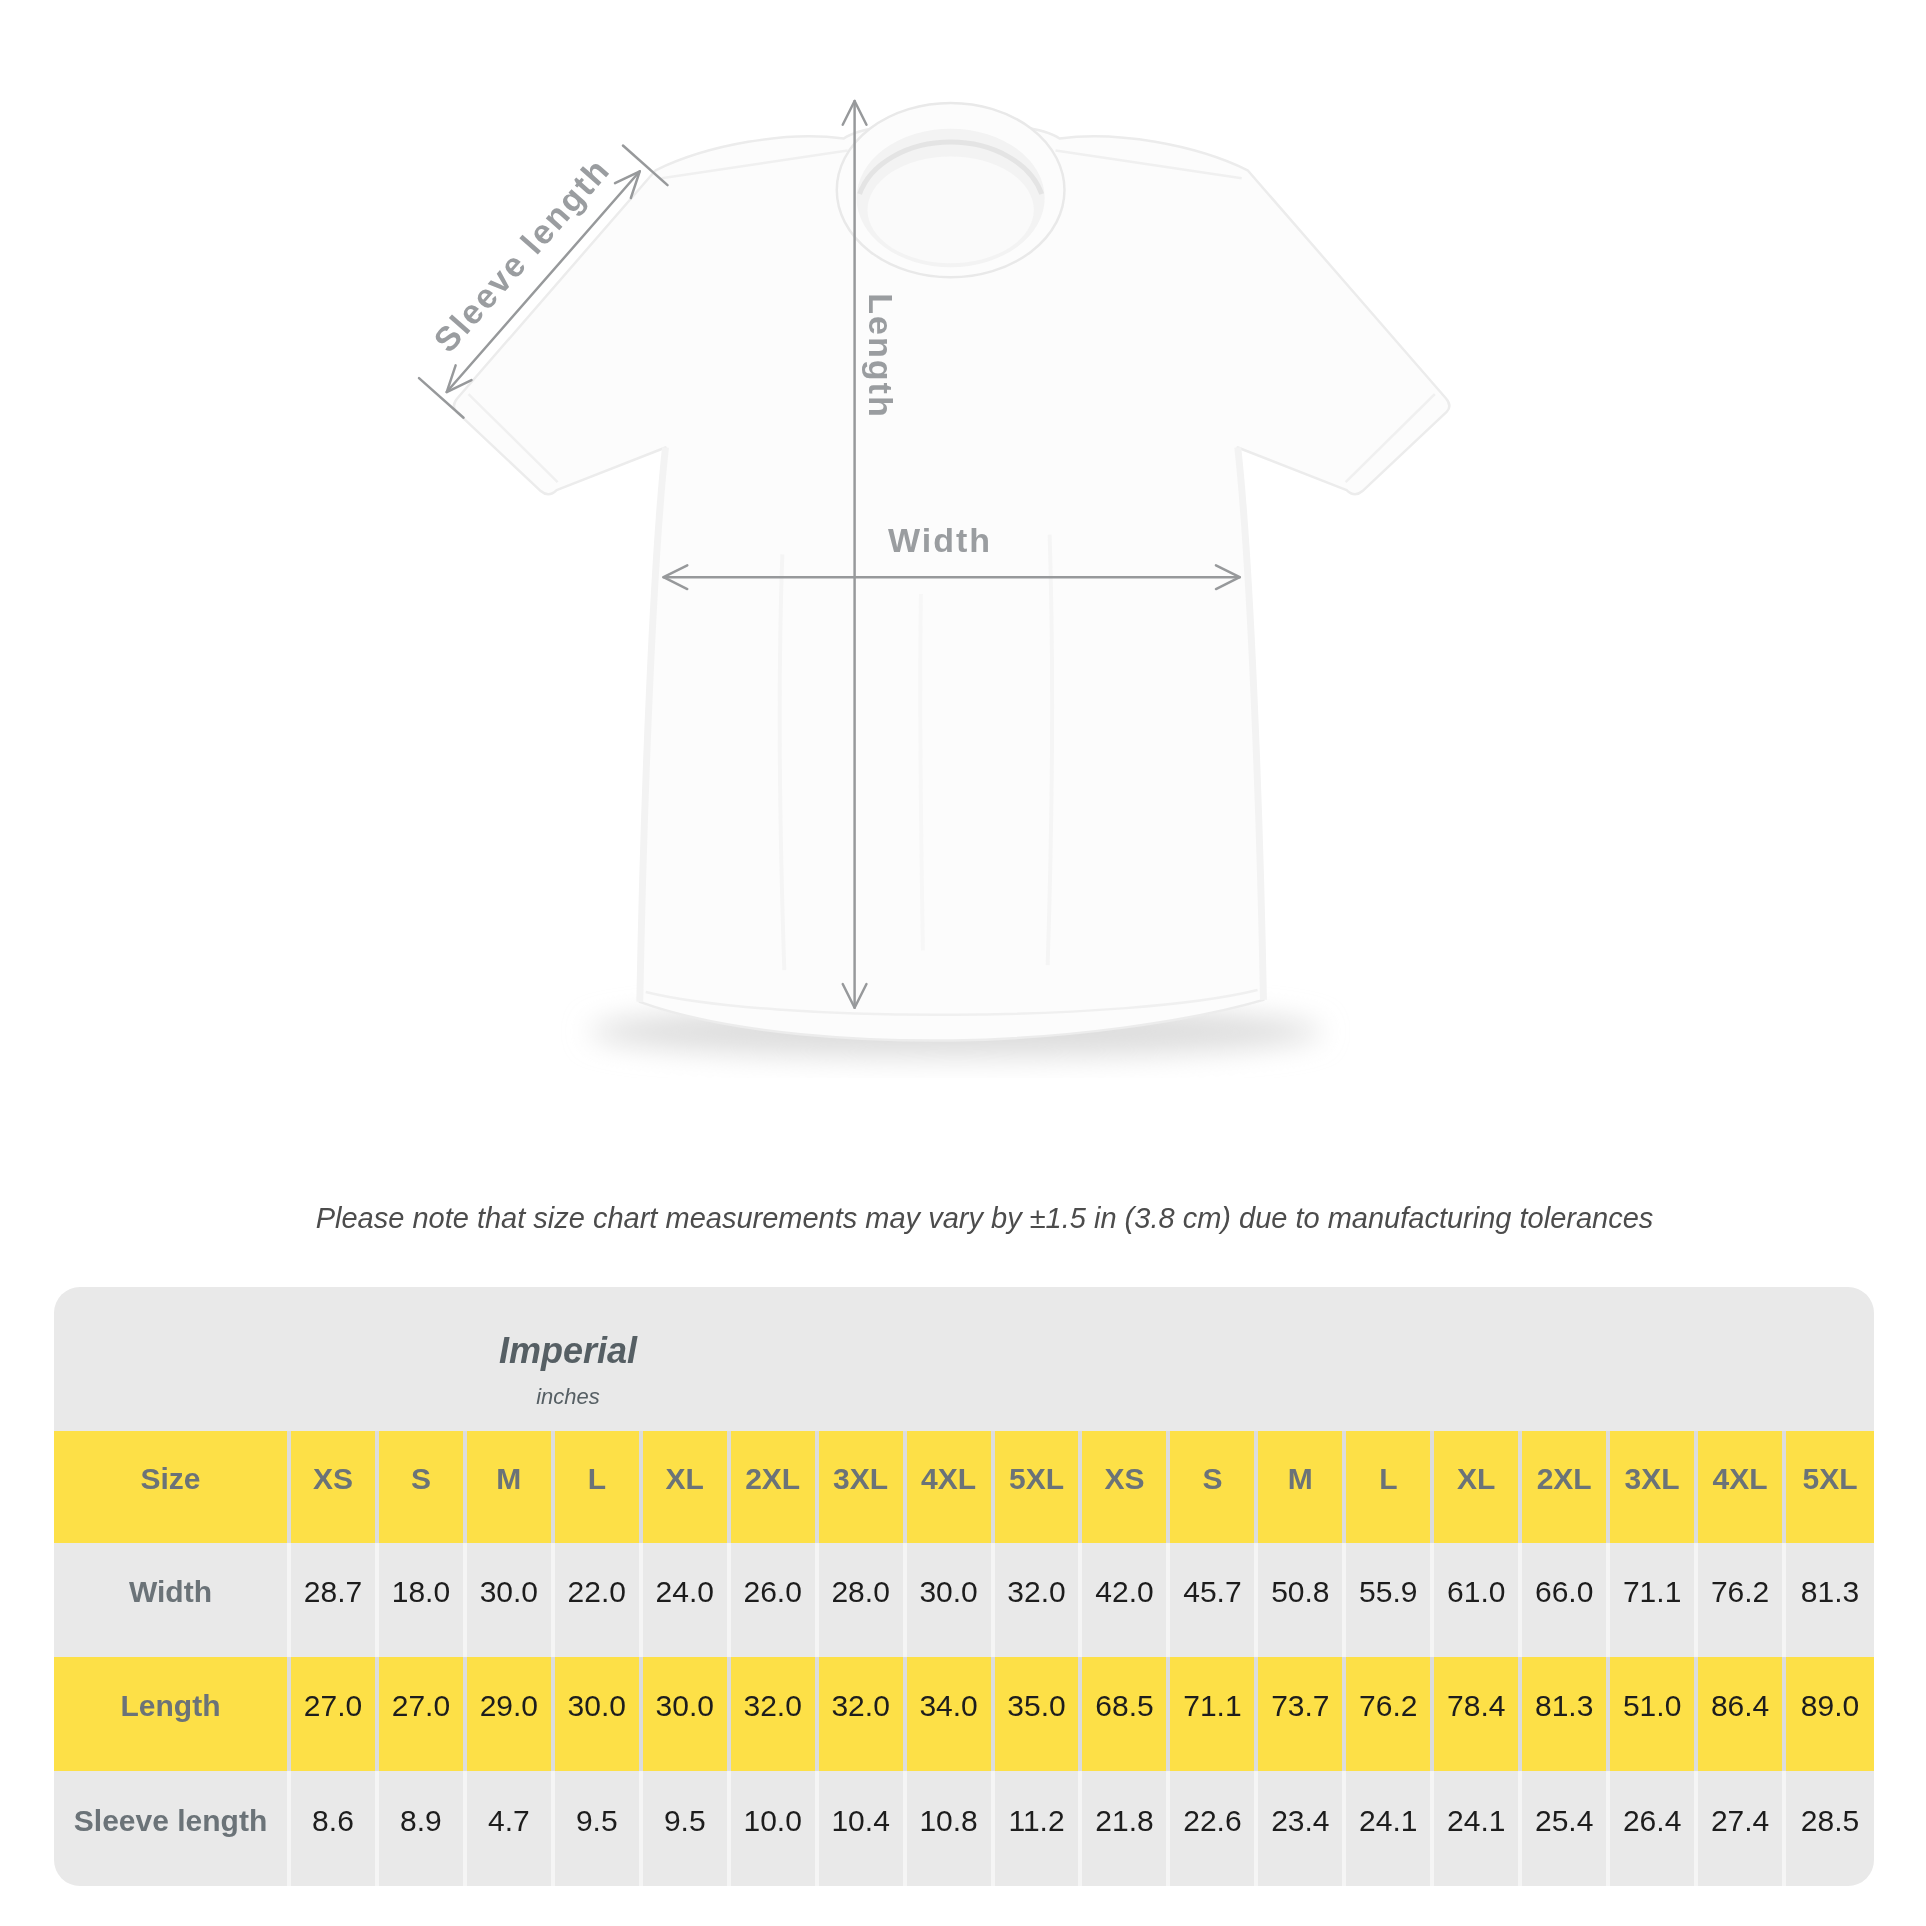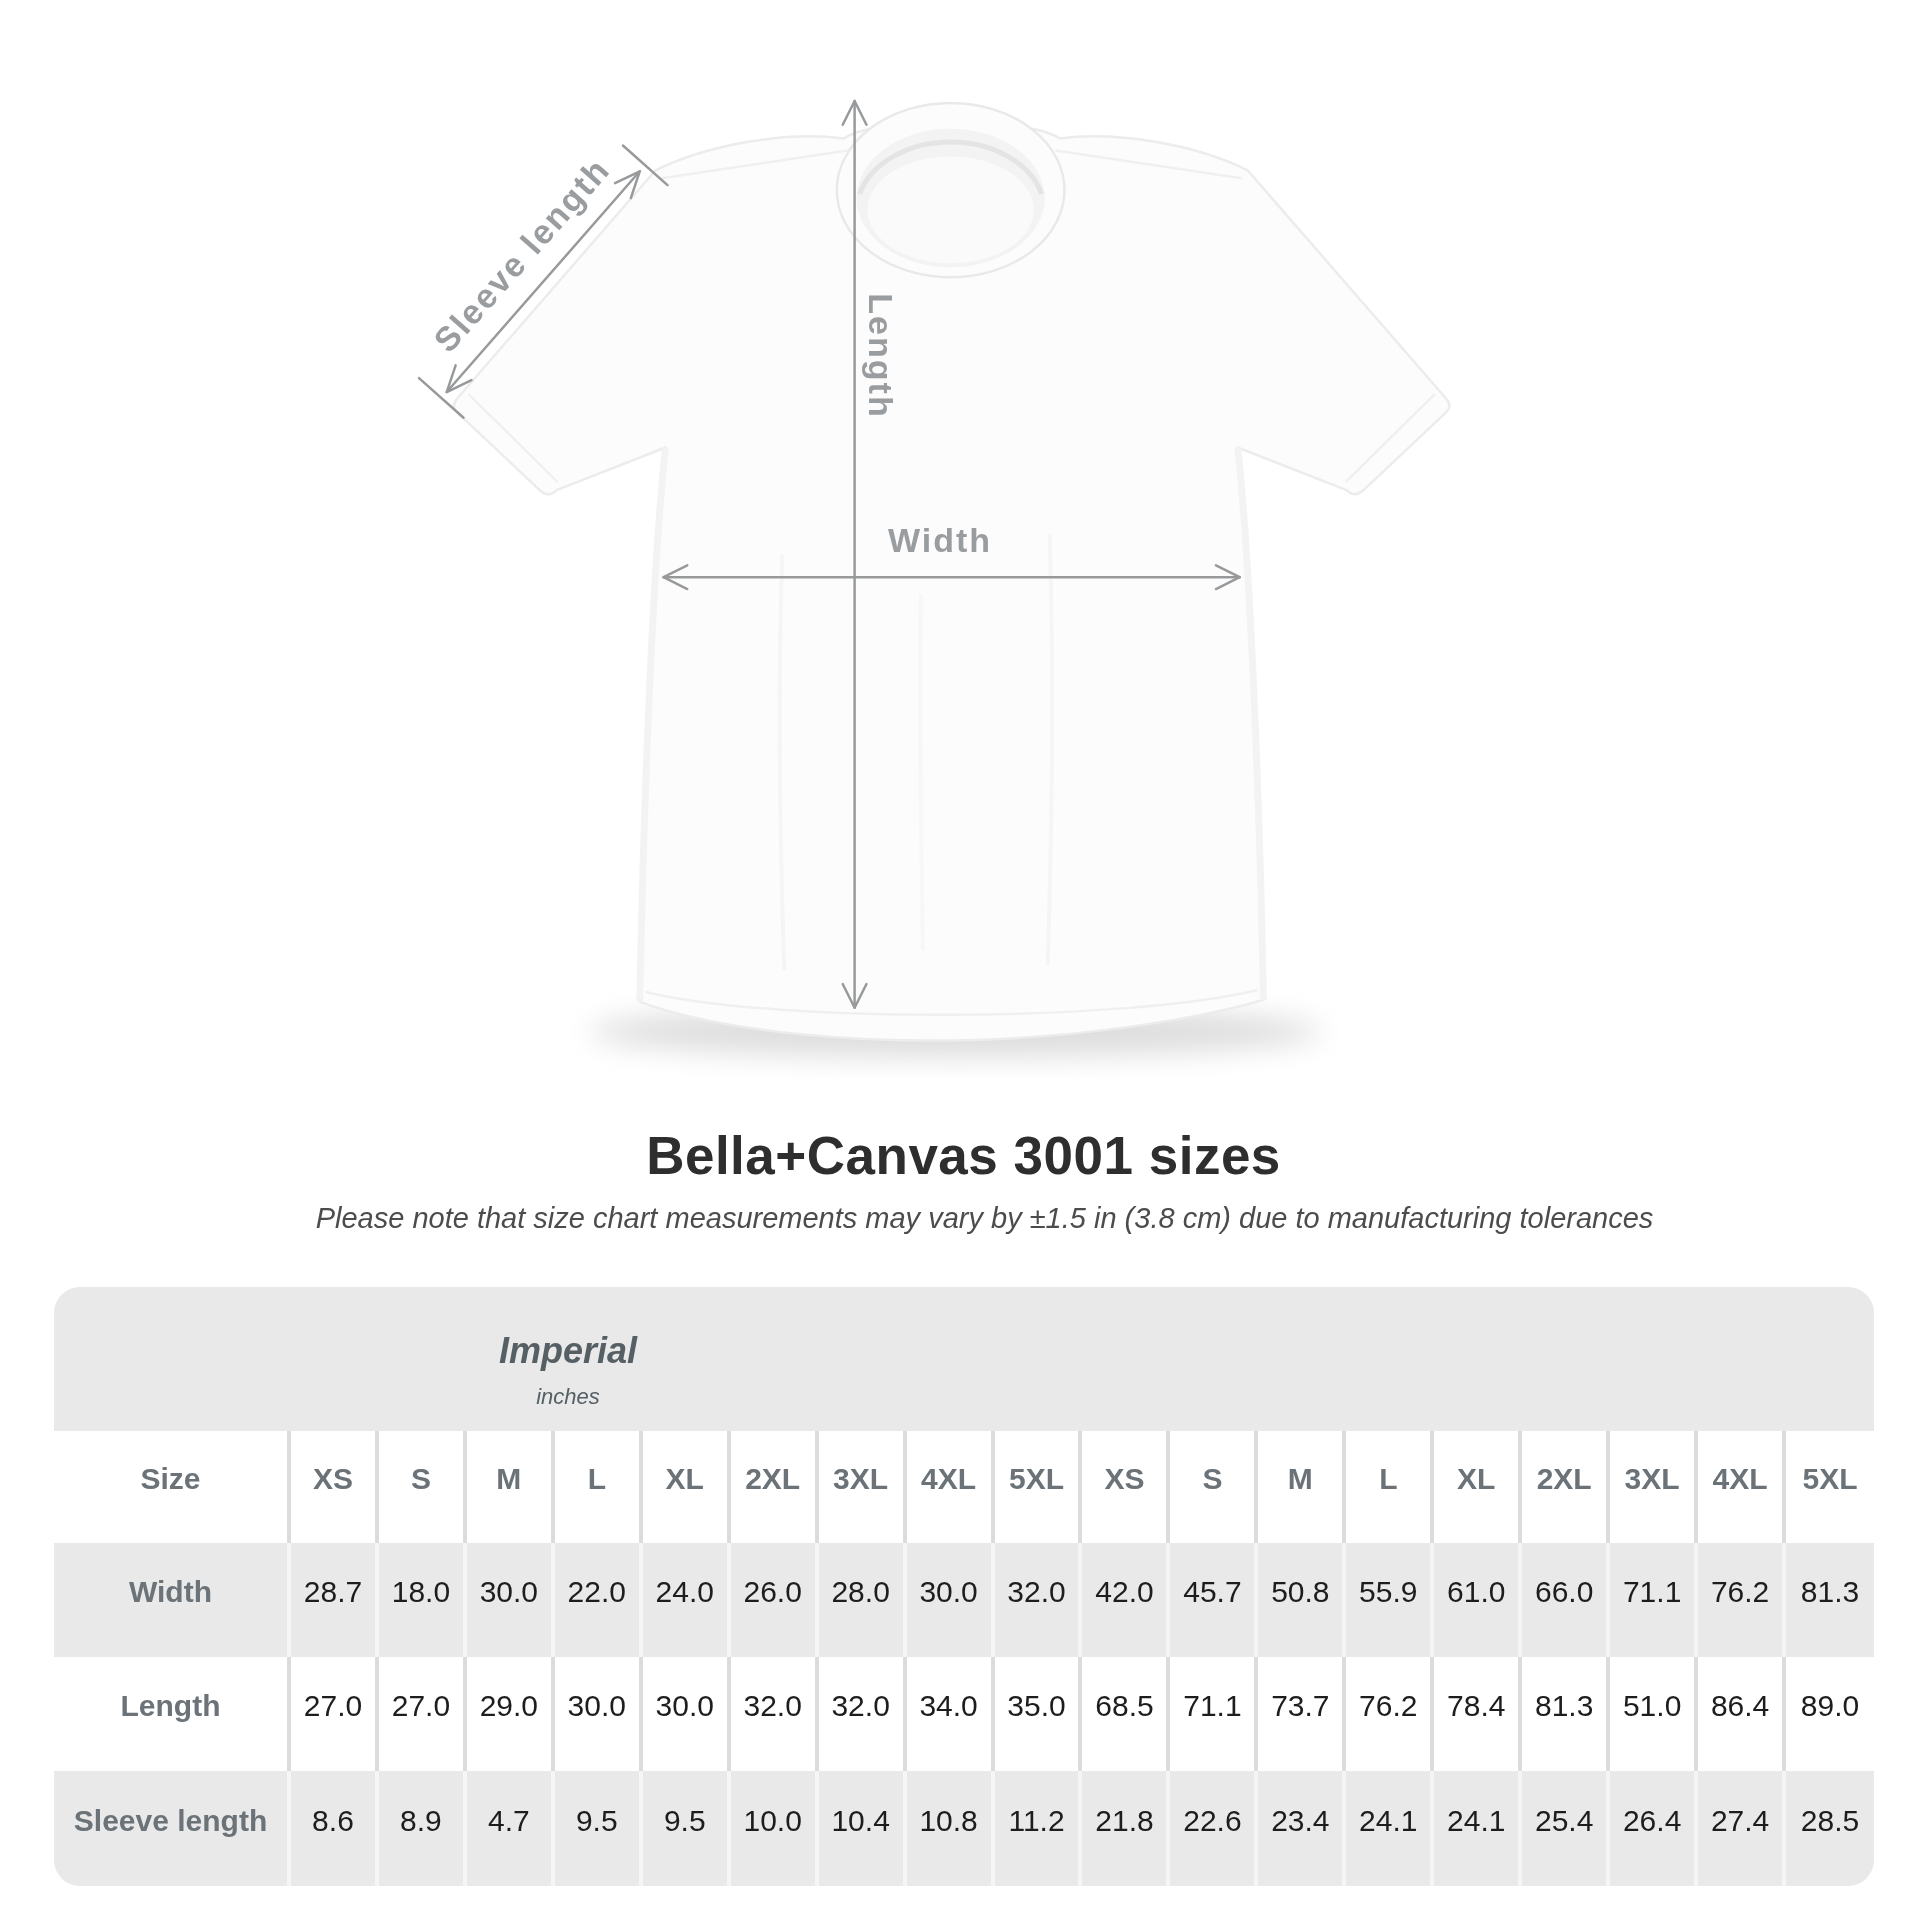--- a/index.html
+++ b/index.html
@@ -32,21 +32,21 @@
     background:#e9e9e9;border-radius:26px;overflow:hidden;
   }
   .group-row{display:flex;height:144px;}
   .group{display:flex;flex-direction:column;align-items:center;justify-content:center;
     gap:12px;padding-top:22px;box-sizing:border-box;}
   .group.imperial{width:1028px;}
   .group.metric{flex:1;}
   .g-title{font-size:36px;font-weight:bold;font-style:italic;color:#565f64;}
   .g-sub{font-size:22px;font-style:italic;color:#565f64;}
   .trow{display:grid;grid-template-columns:237px repeat(18,1fr);}
-  .trow.white{background:#ffffff;--sep:#dcdcdc;}
+  .trow.white{background:#fde047;--sep:#dcdcdc;}
   .trow.gray{background:transparent;--sep:#f5f5f5;}
   .trow.hrow{height:112px;}
   .trow.r0{height:114px;}
   .trow.r1{height:114px;}
   .trow.r2{height:116px;}
   .tcell{
     display:flex;align-items:center;justify-content:center;
     border-right:4px solid var(--sep);font-size:30px;color:#1d1d1d;
     padding-bottom:16px;box-sizing:border-box;
   }
@@ -130,21 +130,20 @@
           <line x1="423" y1="382" x2="468" y2="422"></line>
         </g>
       </g>
     </svg>
 
     <div class="anno sleeve">Sleeve length</div>
     <div class="anno len">Length</div>
     <div class="anno wid">Width</div>
   </div>
 
-  <h1 class="title">Bella+Canvas 3001 sizes</h1>
   <p class="subtitle">Please note that size chart measurements may vary by ±1.5 in (3.8 cm) due to manufacturing tolerances</p>
 
   <div class="size-table">
     <div class="group-row">
       <div class="group imperial">
         <div class="g-title">Imperial</div>
         <div class="g-sub">inches</div>
       </div>
     </div>
     <div id="table-rows">

